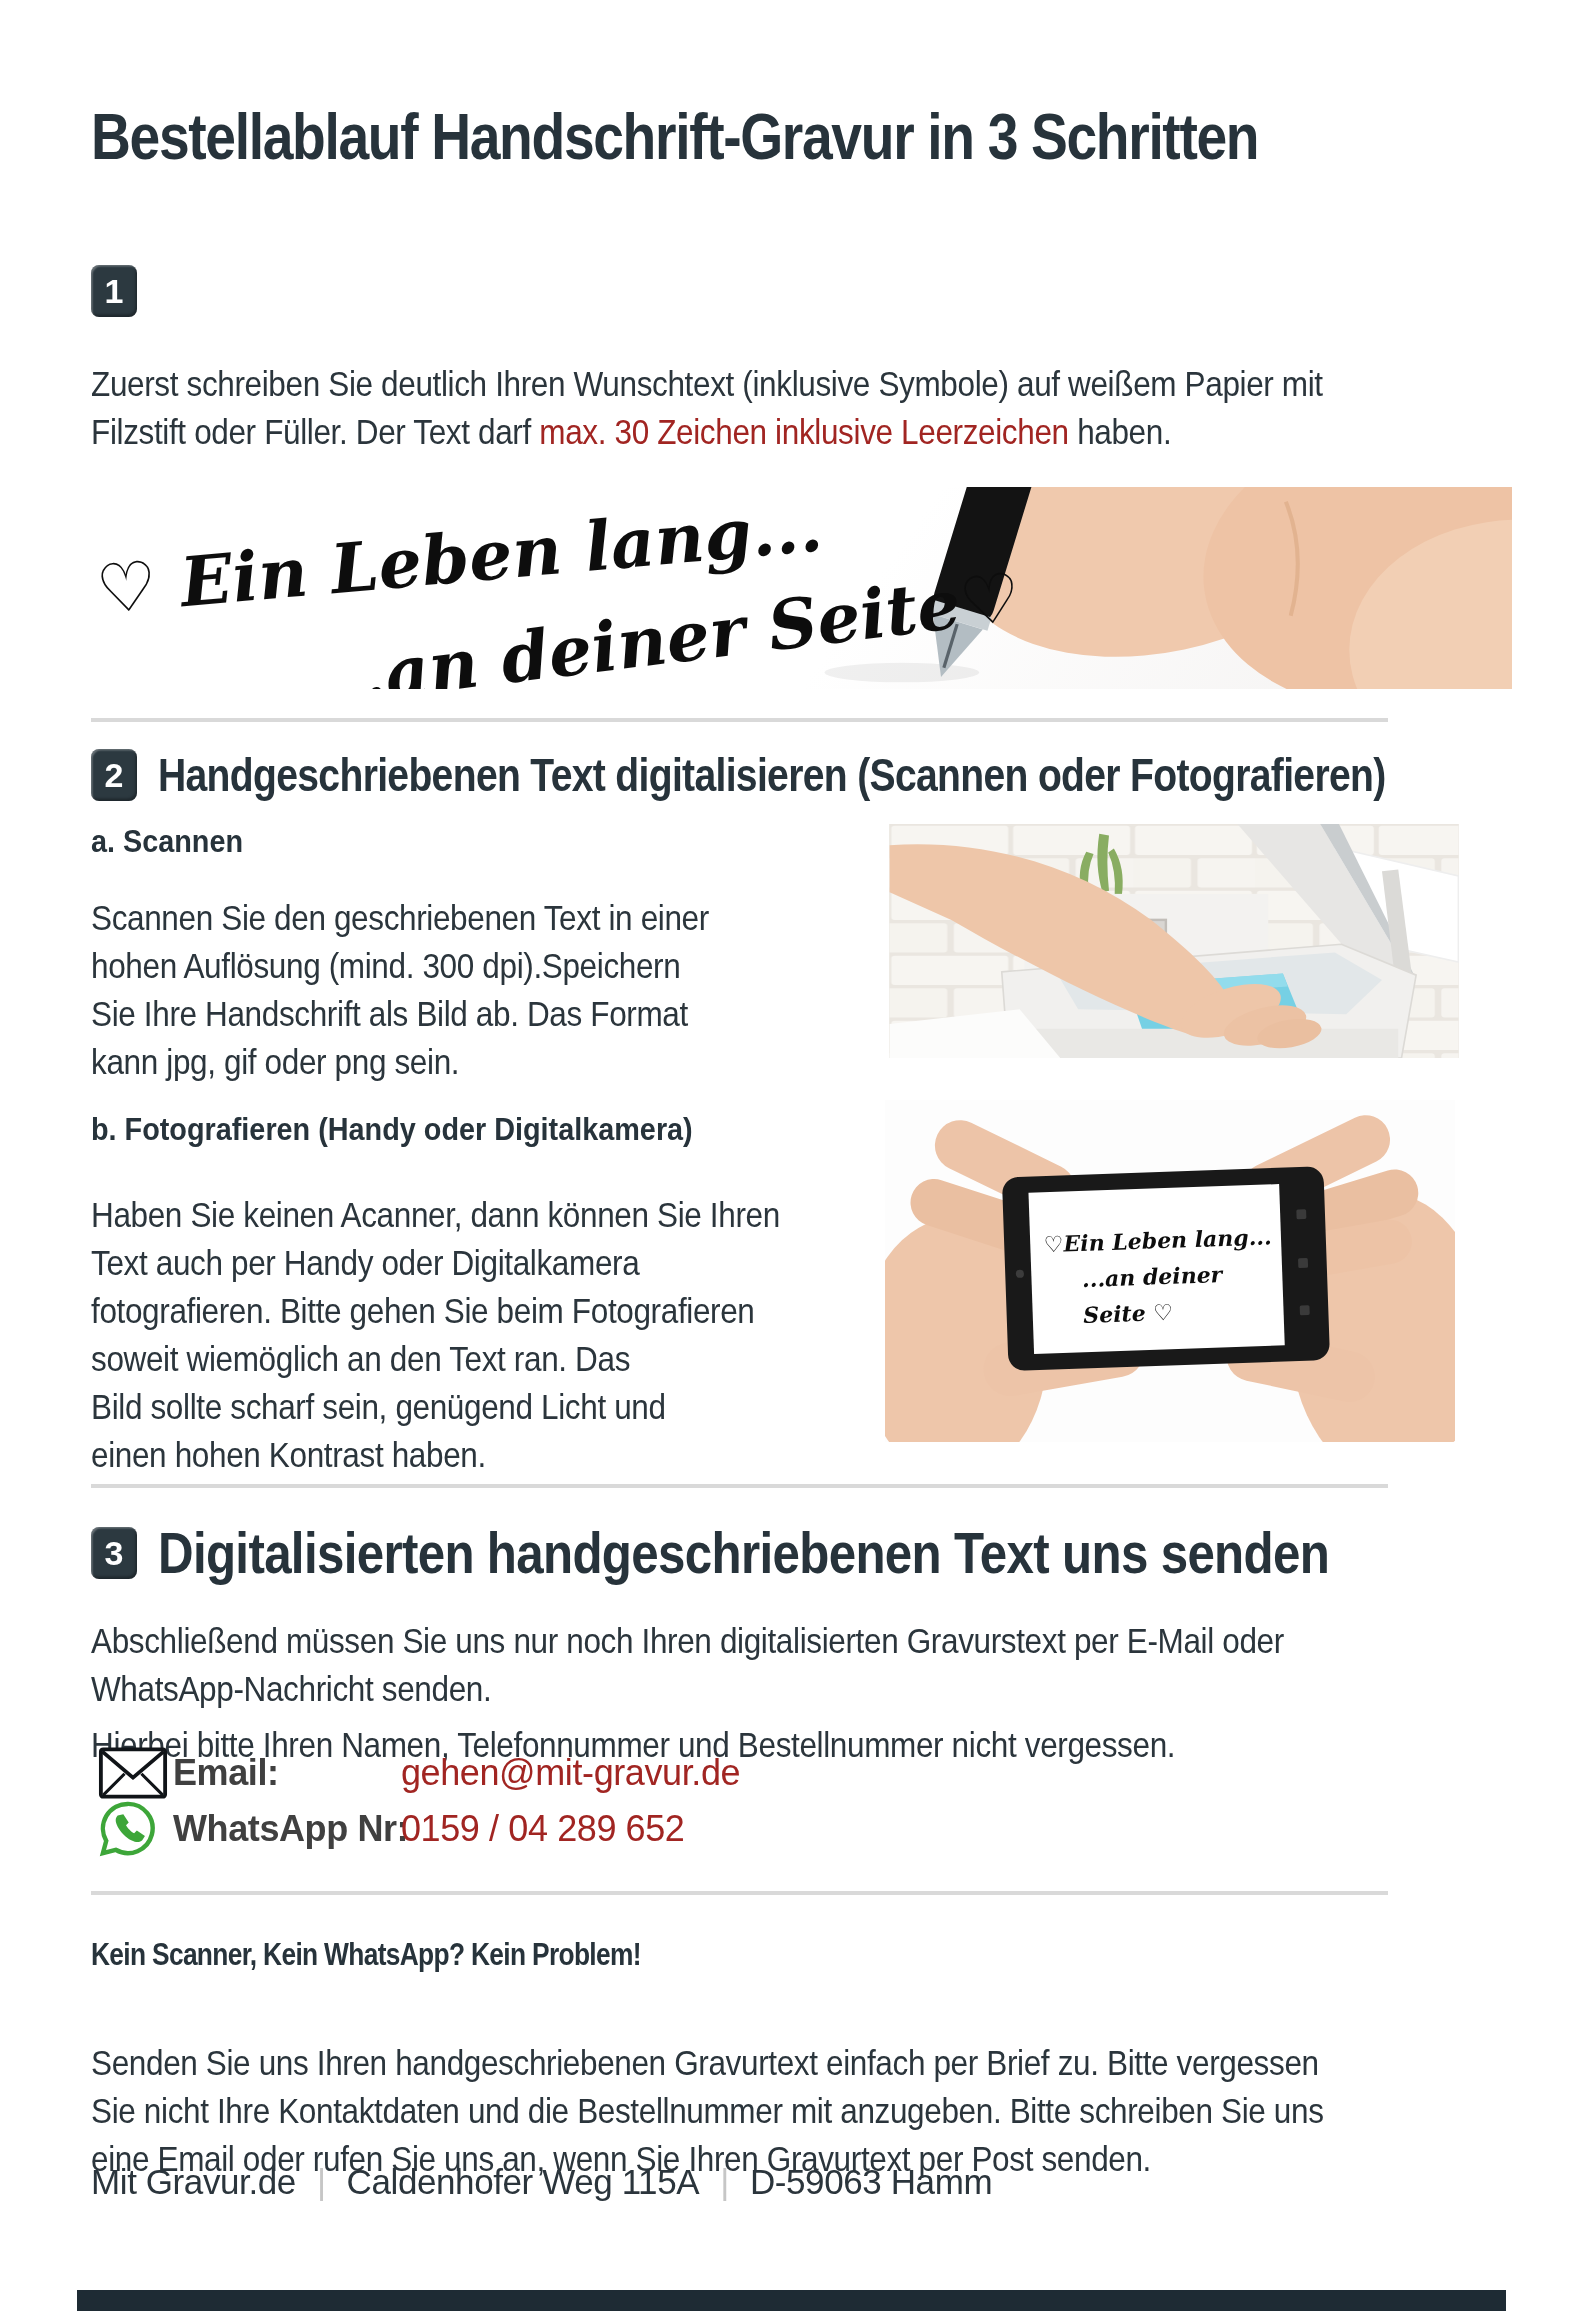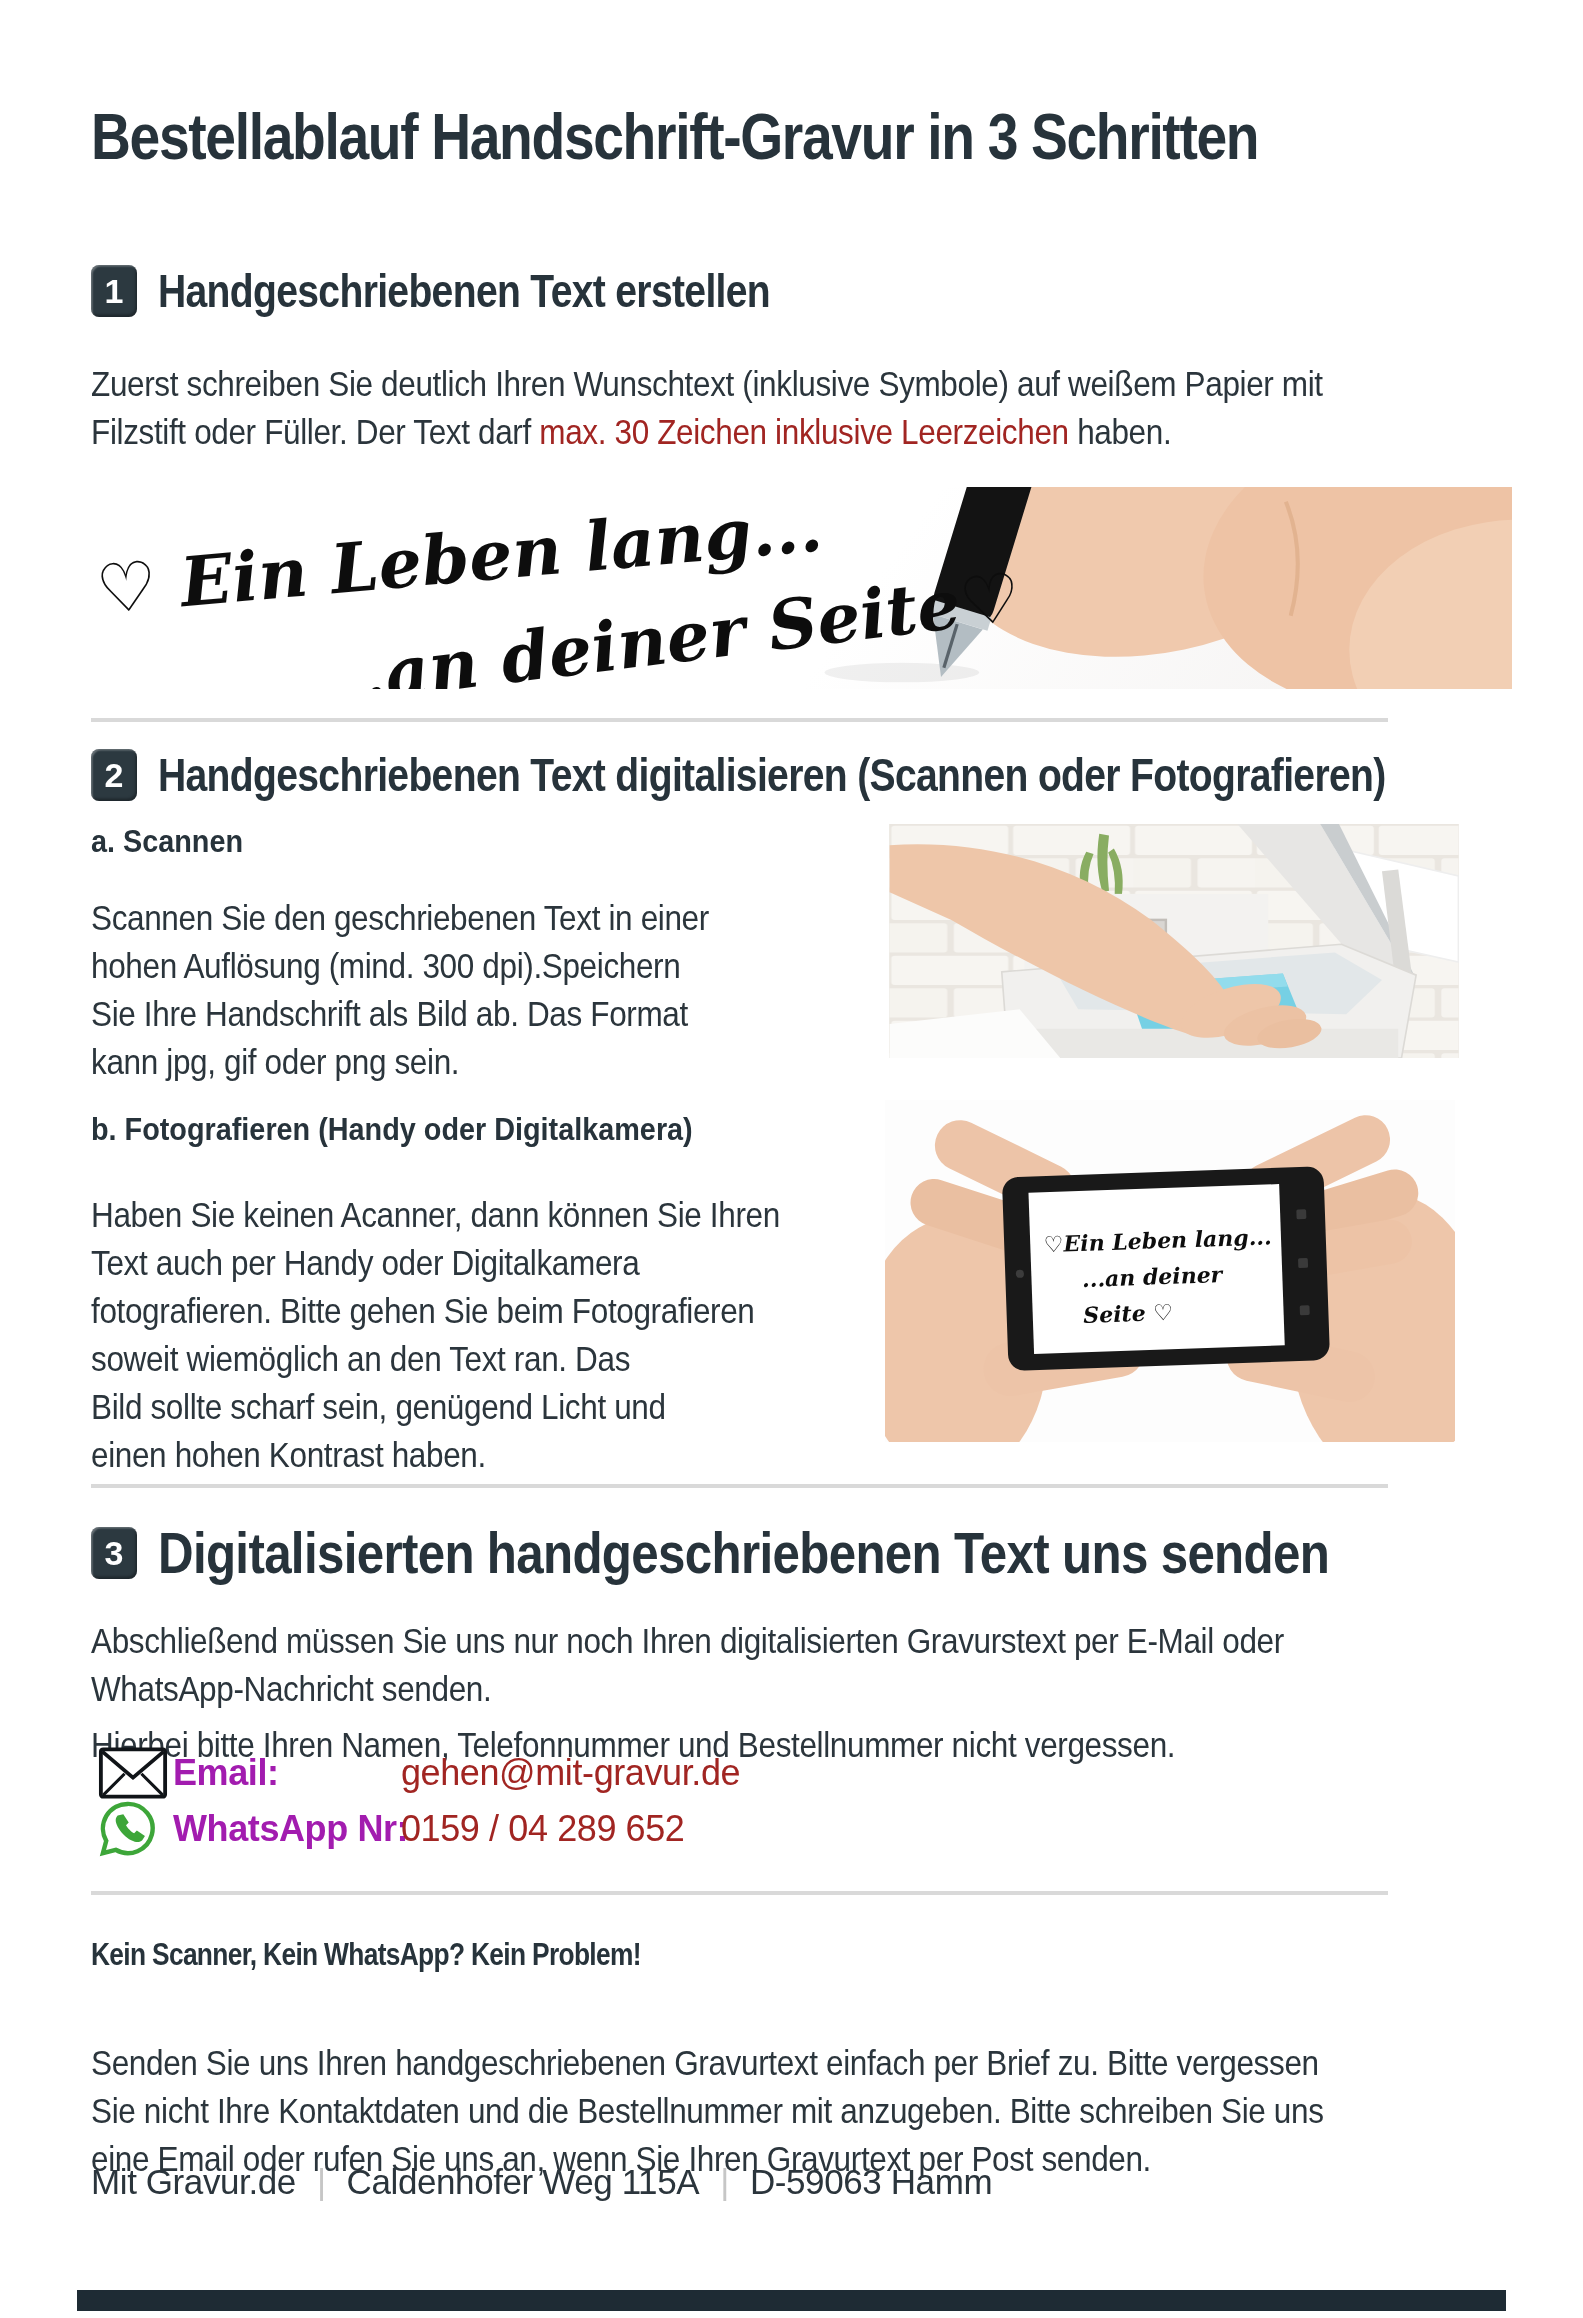--- a/index.html
+++ b/index.html
@@ -52,43 +52,40 @@
   
   .photo-phone{left:885px;top:1100px;width:570px;height:342px;overflow:hidden;background:#fdfdfd;}
   .phone-screen-text{position:absolute;left:160px;top:122px;width:244px;transform:rotate(-2deg);
     font-size:22px;line-height:36px;}
   .phone-screen-text .ind{margin-left:37px;}
   
   .contact-row{display:flex;align-items:center;}
   .contact-email{left:98px;top:1746px;height:54px;}
   .contact-wa{left:98px;top:1800px;height:57px;}
   .icon-box{width:75px;display:flex;align-items:center;justify-content:flex-start;flex:0 0 auto;}
-  .contact-label{width:228px;flex:0 0 auto;color:#a21caf;font-weight:bold;font-size:36px;
+  .contact-label{width:228px;flex:0 0 auto;color:#404040;font-weight:bold;font-size:36px;
     letter-spacing:-0.4px;white-space:nowrap;}
   .contact-value{color:#a12522;font-size:36px;letter-spacing:-0.4px;white-space:nowrap;}
   
   .h4{left:91px;top:1939px;font-size:31px;font-weight:bold;line-height:1;letter-spacing:-0.8px;color:#27333b;}
   .address{left:91px;top:2162px;display:flex;align-items:baseline;gap:21px;font-size:35px;
     letter-spacing:-0.4px;white-space:nowrap;color:#2b353c;}
   .addr-label{font-weight:bold;}
   .addr-sep{color:#c6c6c6;}
   .footer-bar{left:77px;top:2290px;width:1429px;height:21px;background:#1e2b34;}
 </style>
 </head>
 <body>
 
 <div class="abs page-title">
   <span class="cond">Bestellablauf Handschrift-Gravur in 3 Schritten</span>
 </div>
 
 <div class="abs step-header s1">
   <div class="badge">1</div>
-  <div class="step-heading">
-    <span class="cond">Handgeschriebenen Text erstellen</span>
-  </div>
 </div>
 
 <p class="abs body-text p1"><span>Zuerst schreiben Sie deutlich Ihren Wunschtext (inklusive Symbole) auf weißem Papier mit
 Filzstift oder Füller. Der Text darf </span><span class="highlight">max. 30 Zeichen inklusive Leerzeichen</span><span> haben.</span></p>
 
 <div class="abs photo-pen">
   <svg width="1440" height="202" viewBox="0 0 1770 248">
     <ellipse cx="1335" cy="48" rx="255" ry="155" fill="#f0c9ad" transform="rotate(-12 1335 48)"></ellipse>
     <ellipse cx="1650" cy="96" rx="260" ry="180" fill="#eec3a5" transform="rotate(-6 1650 96)"></ellipse>
     <ellipse cx="1780" cy="200" rx="210" ry="160" fill="#f2cfb4"></ellipse>

